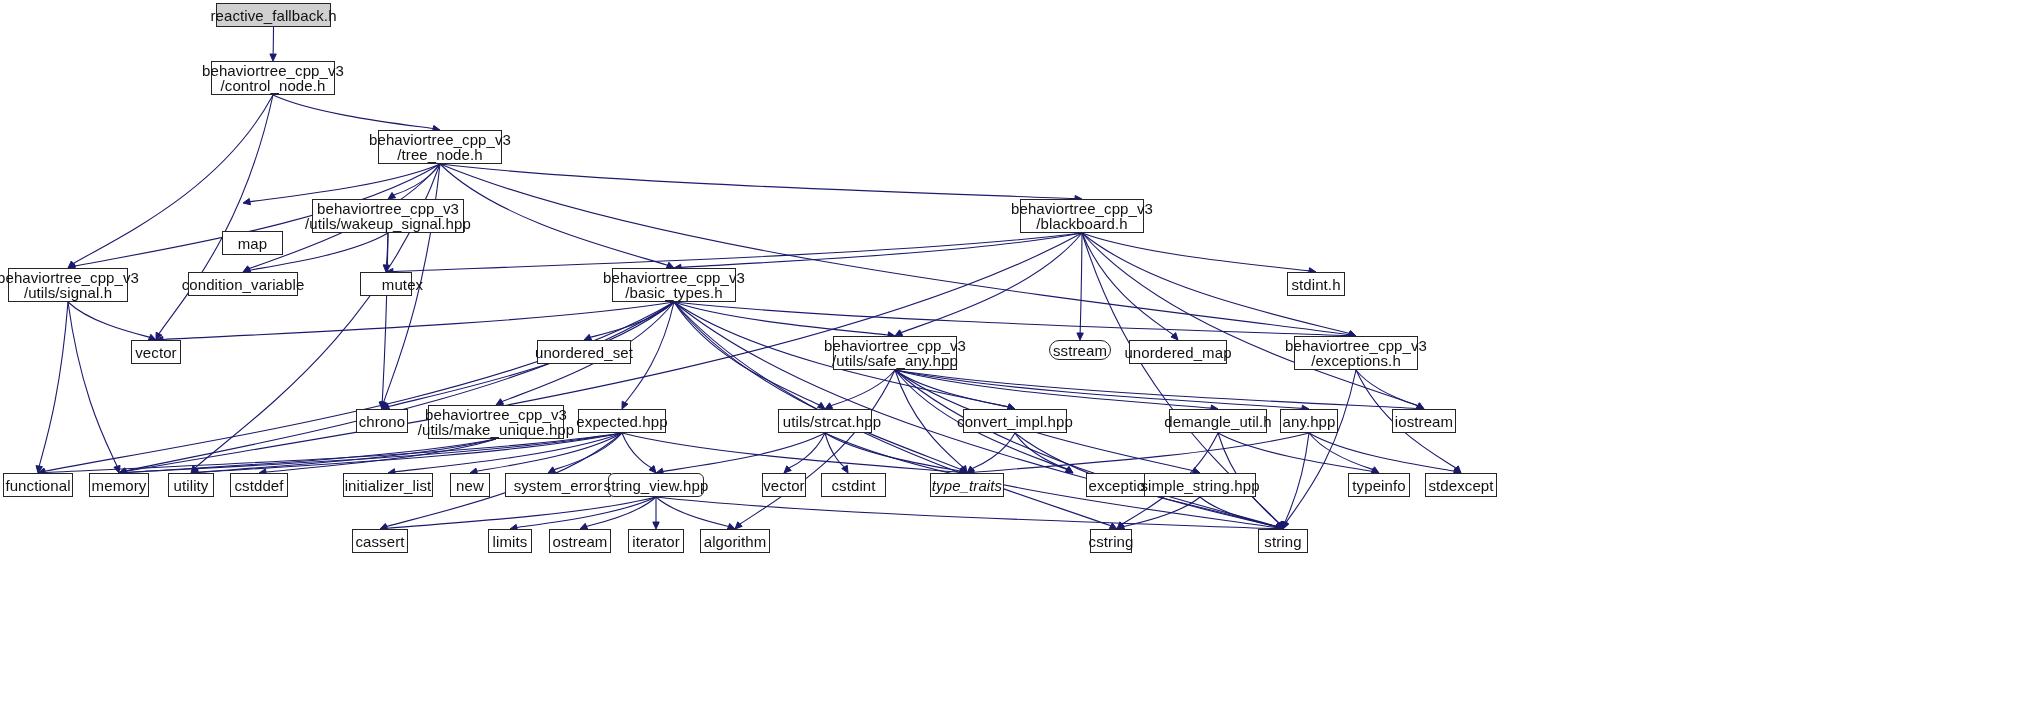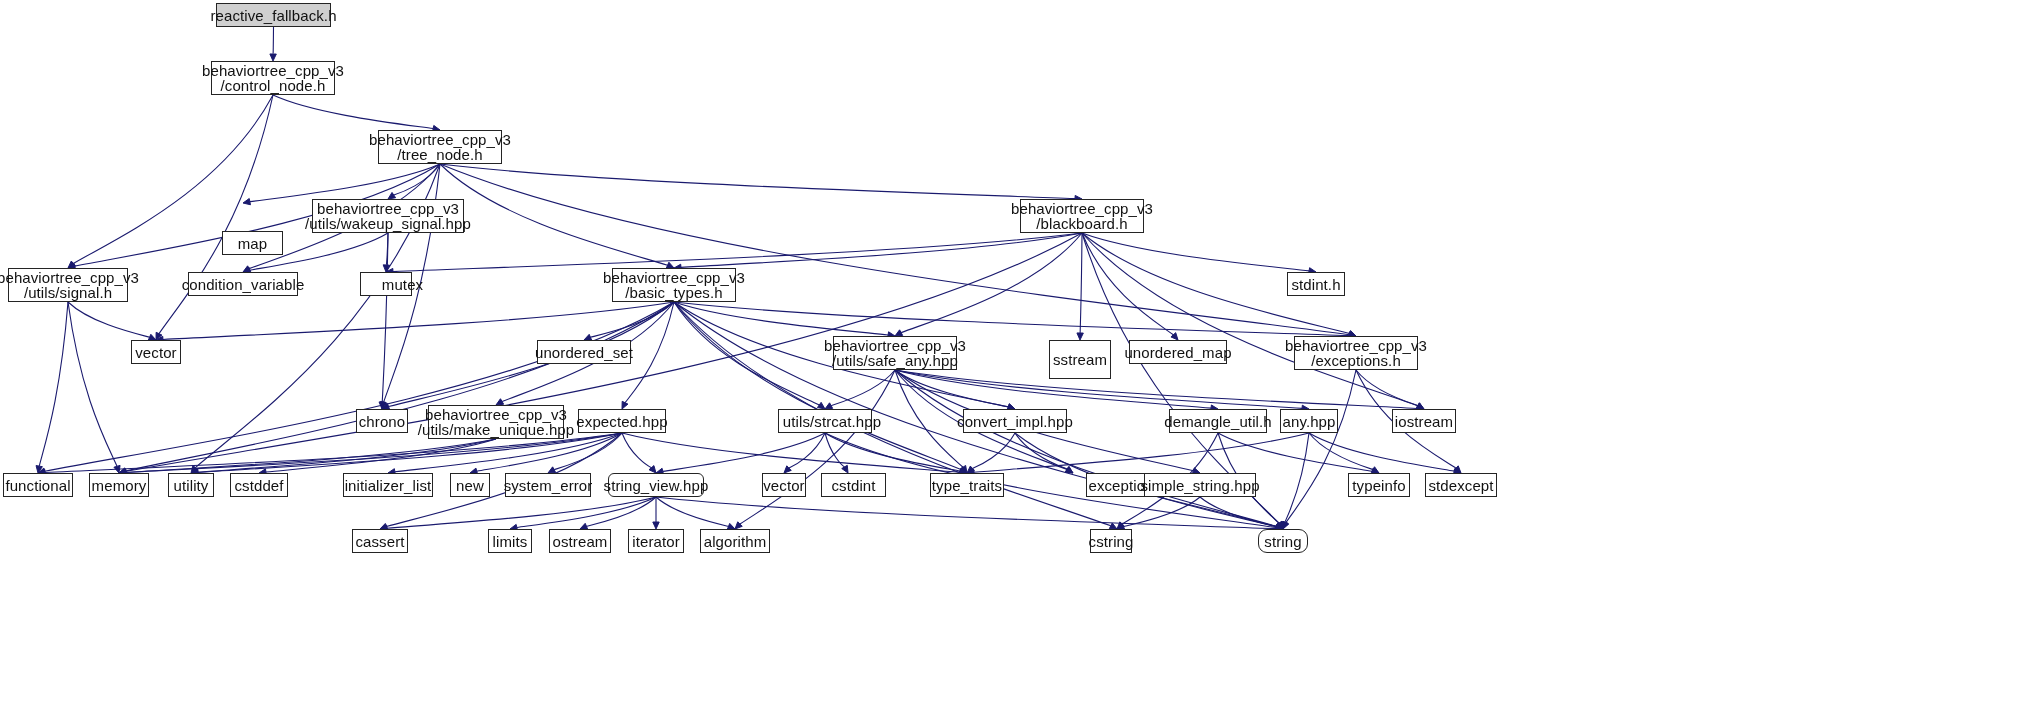--- a/index.html
+++ b/index.html
@@ -217,49 +217,49 @@
       <div class="node" style="left: 360px; top: 272px; width: 52px; height: 24px; padding-left: 33px;">mutex</div>
       <div class="node" style="left: 612px; top: 268px; width: 124px; height: 34px;">behaviortree_cpp_v3
 /basic_types.h</div>
       <div class="node" style="left: 1287px; top: 272px; width: 58px; height: 24px;">stdint.h</div>
       <div class="node" style="left: 8px; top: 268px; width: 120px; height: 34px;">behaviortree_cpp_v3
 /utils/signal.h</div>
       <div class="node" style="left: 131px; top: 340px; width: 50px; height: 24px;">vector</div>
       <div class="node" style="left: 537px; top: 340px; width: 94px; height: 24px;">unordered_set</div>
       <div class="node" style="left: 833px; top: 336px; width: 124px; height: 34px;">behaviortree_cpp_v3
 /utils/safe_any.hpp</div>
-      <div class="node" style="left: 1049px; top: 340px; width: 62px; height: 39px;">sstream</div>
+      <div class="node" style="left: 1049px; top: 340px; width: 62px; height: 20px; border-radius: 11px;">sstream</div>
       <div class="node" style="left: 1129px; top: 340px; width: 98px; height: 24px;">unordered_map</div>
       <div class="node" style="left: 1294px; top: 336px; width: 124px; height: 34px;">behaviortree_cpp_v3
 /exceptions.h</div>
       <div class="node" style="left: 356px; top: 409px; width: 52px; height: 24px;">chrono</div>
       <div class="node" style="left: 428px; top: 405px; width: 136px; height: 34px;">behaviortree_cpp_v3
 /utils/make_unique.hpp</div>
       <div class="node" style="left: 578px; top: 409px; width: 88px; height: 24px;">expected.hpp</div>
       <div class="node" style="left: 778px; top: 409px; width: 94px; height: 24px; padding-left: 14px;">utils/strcat.hpp</div>
       <div class="node" style="left: 963px; top: 409px; width: 104px; height: 24px;">convert_impl.hpp</div>
       <div class="node" style="left: 1169px; top: 409px; width: 98px; height: 24px;">demangle_util.h</div>
       <div class="node" style="left: 1280px; top: 409px; width: 58px; height: 24px;">any.hpp</div>
       <div class="node" style="left: 1392px; top: 409px; width: 64px; height: 24px;">iostream</div>
       <div class="node" style="left: 3px; top: 473px; width: 70px; height: 24px;">functional</div>
       <div class="node" style="left: 89px; top: 473px; width: 60px; height: 24px;">memory</div>
       <div class="node" style="left: 168px; top: 473px; width: 46px; height: 24px;">utility</div>
       <div class="node" style="left: 230px; top: 473px; width: 58px; height: 24px;">cstddef</div>
       <div class="node" style="left: 343px; top: 473px; width: 90px; height: 24px;">initializer_list</div>
       <div class="node" style="left: 450px; top: 473px; width: 40px; height: 24px;">new</div>
-      <div class="node" style="left: 505px; top: 473px; width: 86px; height: 24px;">system_error</div>
+      <div class="node" style="left: 505px; top: 473px; width: 106px; height: 24px;">system_error</div>
       <div class="node" style="left: 608px; top: 473px; width: 96px; height: 24px; border-radius: 6px;">string_view.hpp</div>
       <div class="node" style="left: 762px; top: 473px; width: 44px; height: 24px;">vector</div>
       <div class="node" style="left: 821px; top: 473px; width: 65px; height: 24px;">cstdint</div>
-      <div class="node" style="left: 930px; top: 473px; width: 74px; height: 24px;">type_traits</div>
+      <div class="node" style="left: 930px; top: 473px; width: 74px; height: 24px; font-style: italic;">type_traits</div>
       <div class="node" style="left: 1038px; top: 473px; width: 70px; height: 24px; margin-left: 48px;">exception</div>
       <div class="node" style="left: 1144px; top: 473px; width: 112px; height: 24px;">simple_string.hpp</div>
       <div class="node" style="left: 1348px; top: 473px; width: 62px; height: 24px;">typeinfo</div>
       <div class="node" style="left: 1425px; top: 473px; width: 72px; height: 24px;">stdexcept</div>
       <div class="node" style="left: 352px; top: 529px; width: 56px; height: 24px;">cassert</div>
       <div class="node" style="left: 488px; top: 529px; width: 44px; height: 24px;">limits</div>
       <div class="node" style="left: 549px; top: 529px; width: 62px; height: 24px;">ostream</div>
       <div class="node" style="left: 628px; top: 529px; width: 56px; height: 24px;">iterator</div>
       <div class="node" style="left: 700px; top: 529px; width: 70px; height: 24px;">algorithm</div>
       <div class="node" style="left: 1090px; top: 529px; width: 42px; height: 24px;">cstring</div>
-      <div class="node" style="left: 1258px; top: 529px; width: 50px; height: 24px; border-radius: 9px;">string</div>
+      <div class="node" style="left: 1258px; top: 529px; width: 50px; height: 24px;">string</div>
     </div>
 </div>
 
 </body></html>

